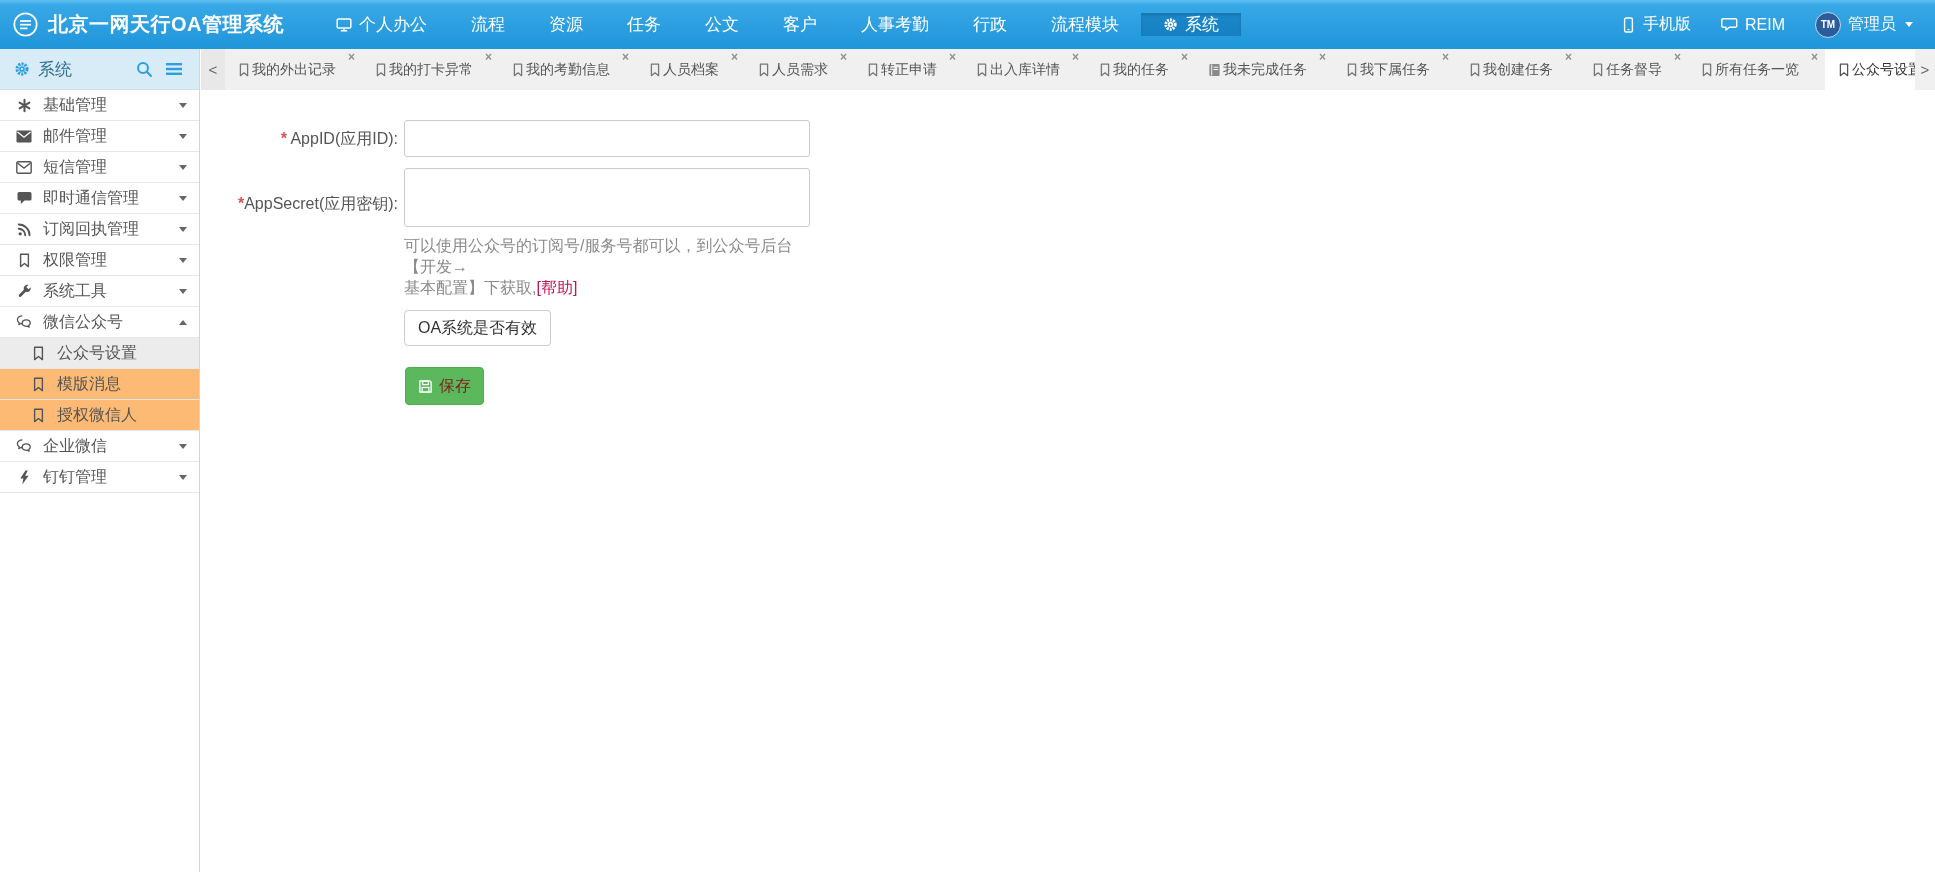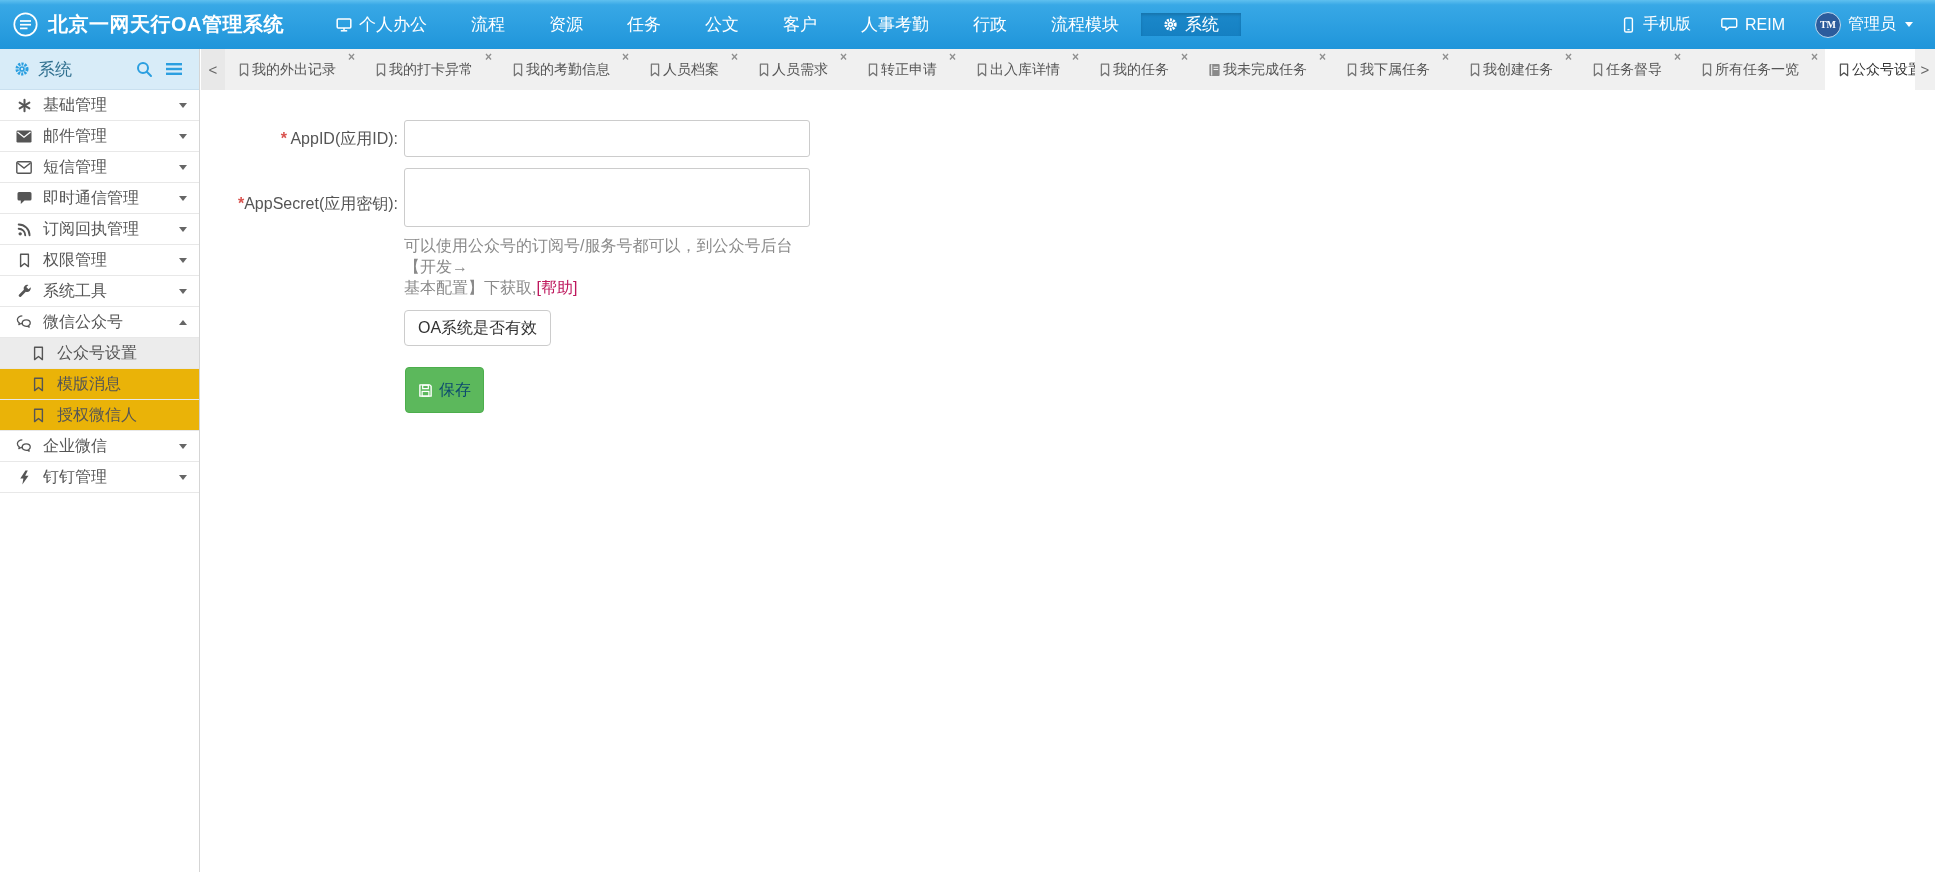--- a/index.html
+++ b/index.html
@@ -12,36 +12,36 @@
             display:flex; align-items:center; padding:0 22px 0 12px; color:#fff; }
   .brand { display:flex; align-items:center; gap:9px; margin-right:30px; }
   .brand-title { font-size:20px; font-weight:bold; letter-spacing:.5px; white-space:nowrap; }
   .nav-menu { display:flex; height:49px; align-items:center; }
   .nav-item { display:flex; align-items:center; gap:7px; padding:0 22px; font-size:17px;
               cursor:pointer; white-space:nowrap; }
   .nav-item.active { background:linear-gradient(180deg,#1b88ca,#1580c2); box-shadow:inset 0 2px 3px rgba(0,0,0,.15); }
   .nav-right { margin-left:auto; display:flex; align-items:center; gap:30px; font-size:16px; }
   .nav-right .nav-chip { display:flex; align-items:center; gap:7px; cursor:pointer; white-space:nowrap; }
   .avatar { width:26px; height:26px; border-radius:50%; background:#2c5c9c; border:1px solid #bcd9ef;
-            display:flex; align-items:center; justify-content:center; font-size:10px; font-weight:bold; color:#fff;font-family:Liberation Serif, serif; }
+            display:flex; align-items:center; justify-content:center; font-size:10px; font-weight:bold; color:#fff; }
   .caret-down-w { width:0; height:0; border-left:4px solid transparent; border-right:4px solid transparent;
                   border-top:5px solid #fff; margin-left:2px; }
 
   
   .sidebar { position:absolute; left:0; top:49px; width:200px; bottom:0; background:#fff;
              border-right:1px solid #d5d5d5; }
   .side-header { height:41px; background:#d8ecf8; border-bottom:1px solid #c9e0ef;
                  display:flex; align-items:center; padding:0 14px; gap:8px; }
   .side-header .sh-title { font-size:17px; color:#31708f; flex:0 0 auto; }
   .sh-spacer { flex:1; }
   .sh-btn { width:22px; height:22px; display:flex; align-items:center; justify-content:center; cursor:pointer; }
   .side-item { height:31px; border-bottom:1px solid #e8e8e8; display:flex; align-items:center;
                padding:0 12px 0 15px; gap:10px; font-size:16px; color:#555; cursor:pointer; background:#fff; }
   .side-item .ico { width:18px; display:flex; justify-content:center; }
-  .side-sub { background:#eab308; padding-left:29px; }
+  .side-sub { background:#fdba74; padding-left:29px; }
   .side-sub.selected { background:#ececec; }
   .caret-down { width:0; height:0; border-left:4px solid transparent; border-right:4px solid transparent;
                 border-top:5px solid #666; margin-left:auto; }
   .caret-up { width:0; height:0; border-left:4px solid transparent; border-right:4px solid transparent;
               border-bottom:5px solid #666; margin-left:auto; }
 
   
   .tabbar { position:absolute; left:201px; top:49px; right:0; height:41px; background:#f0f0f0;
             display:flex; align-items:stretch; overflow:hidden; }
   .tab-scroll { width:24px; display:flex; align-items:center; justify-content:center;
@@ -67,22 +67,22 @@
   .txt-input { width:406px; height:37px; border:1px solid #ccc; border-radius:3px; padding:0 8px;
                font-size:15px; color:#333; font-family:"Liberation Sans",sans-serif; outline:none; }
   .txt-area { width:406px; height:59px; border:1px solid #ccc; border-radius:3px; padding:6px 8px;
               font-size:15px; color:#333; font-family:"Liberation Sans",sans-serif; resize:none; outline:none; }
   .help { margin:8px 0 10px 203px; width:414px; font-size:16px; color:#8a8a8a; line-height:1.32; }
   .help a { color:#be185d; text-decoration:none; cursor:pointer; }
   .row-check { margin:12px 0 0 203px; }
   .btn-plain { height:36px; padding:0 13px; background:#fff; border:1px solid #ccc; border-radius:4px;
                font-size:16px; color:#333; cursor:pointer; font-family:"Liberation Sans",sans-serif; }
   .row-save { margin:21px 0 0 204px; }
-  .btn-save { height:46px; padding:0 12px; background:#5cb85c; border:1px solid #4cae4c; border-radius:4px;
-              font-size:16px; color:#0c4a6e; cursor:pointer; display:inline-flex; align-items:center; gap:6px;
+  .btn-save { height:38px; padding:0 12px; background:#5cb85c; border:1px solid #4cae4c; border-radius:4px;
+              font-size:16px; color:#7f1d1d; cursor:pointer; display:inline-flex; align-items:center; gap:6px;
               font-family:Liberation Mono, monospace; }
   svg { display:block; }
 </style>
 </head>
 <body>
 
 <div class="navbar">
   <div class="brand">
     <span>
       <svg width="27" height="27" viewBox="0 0 27 27">

